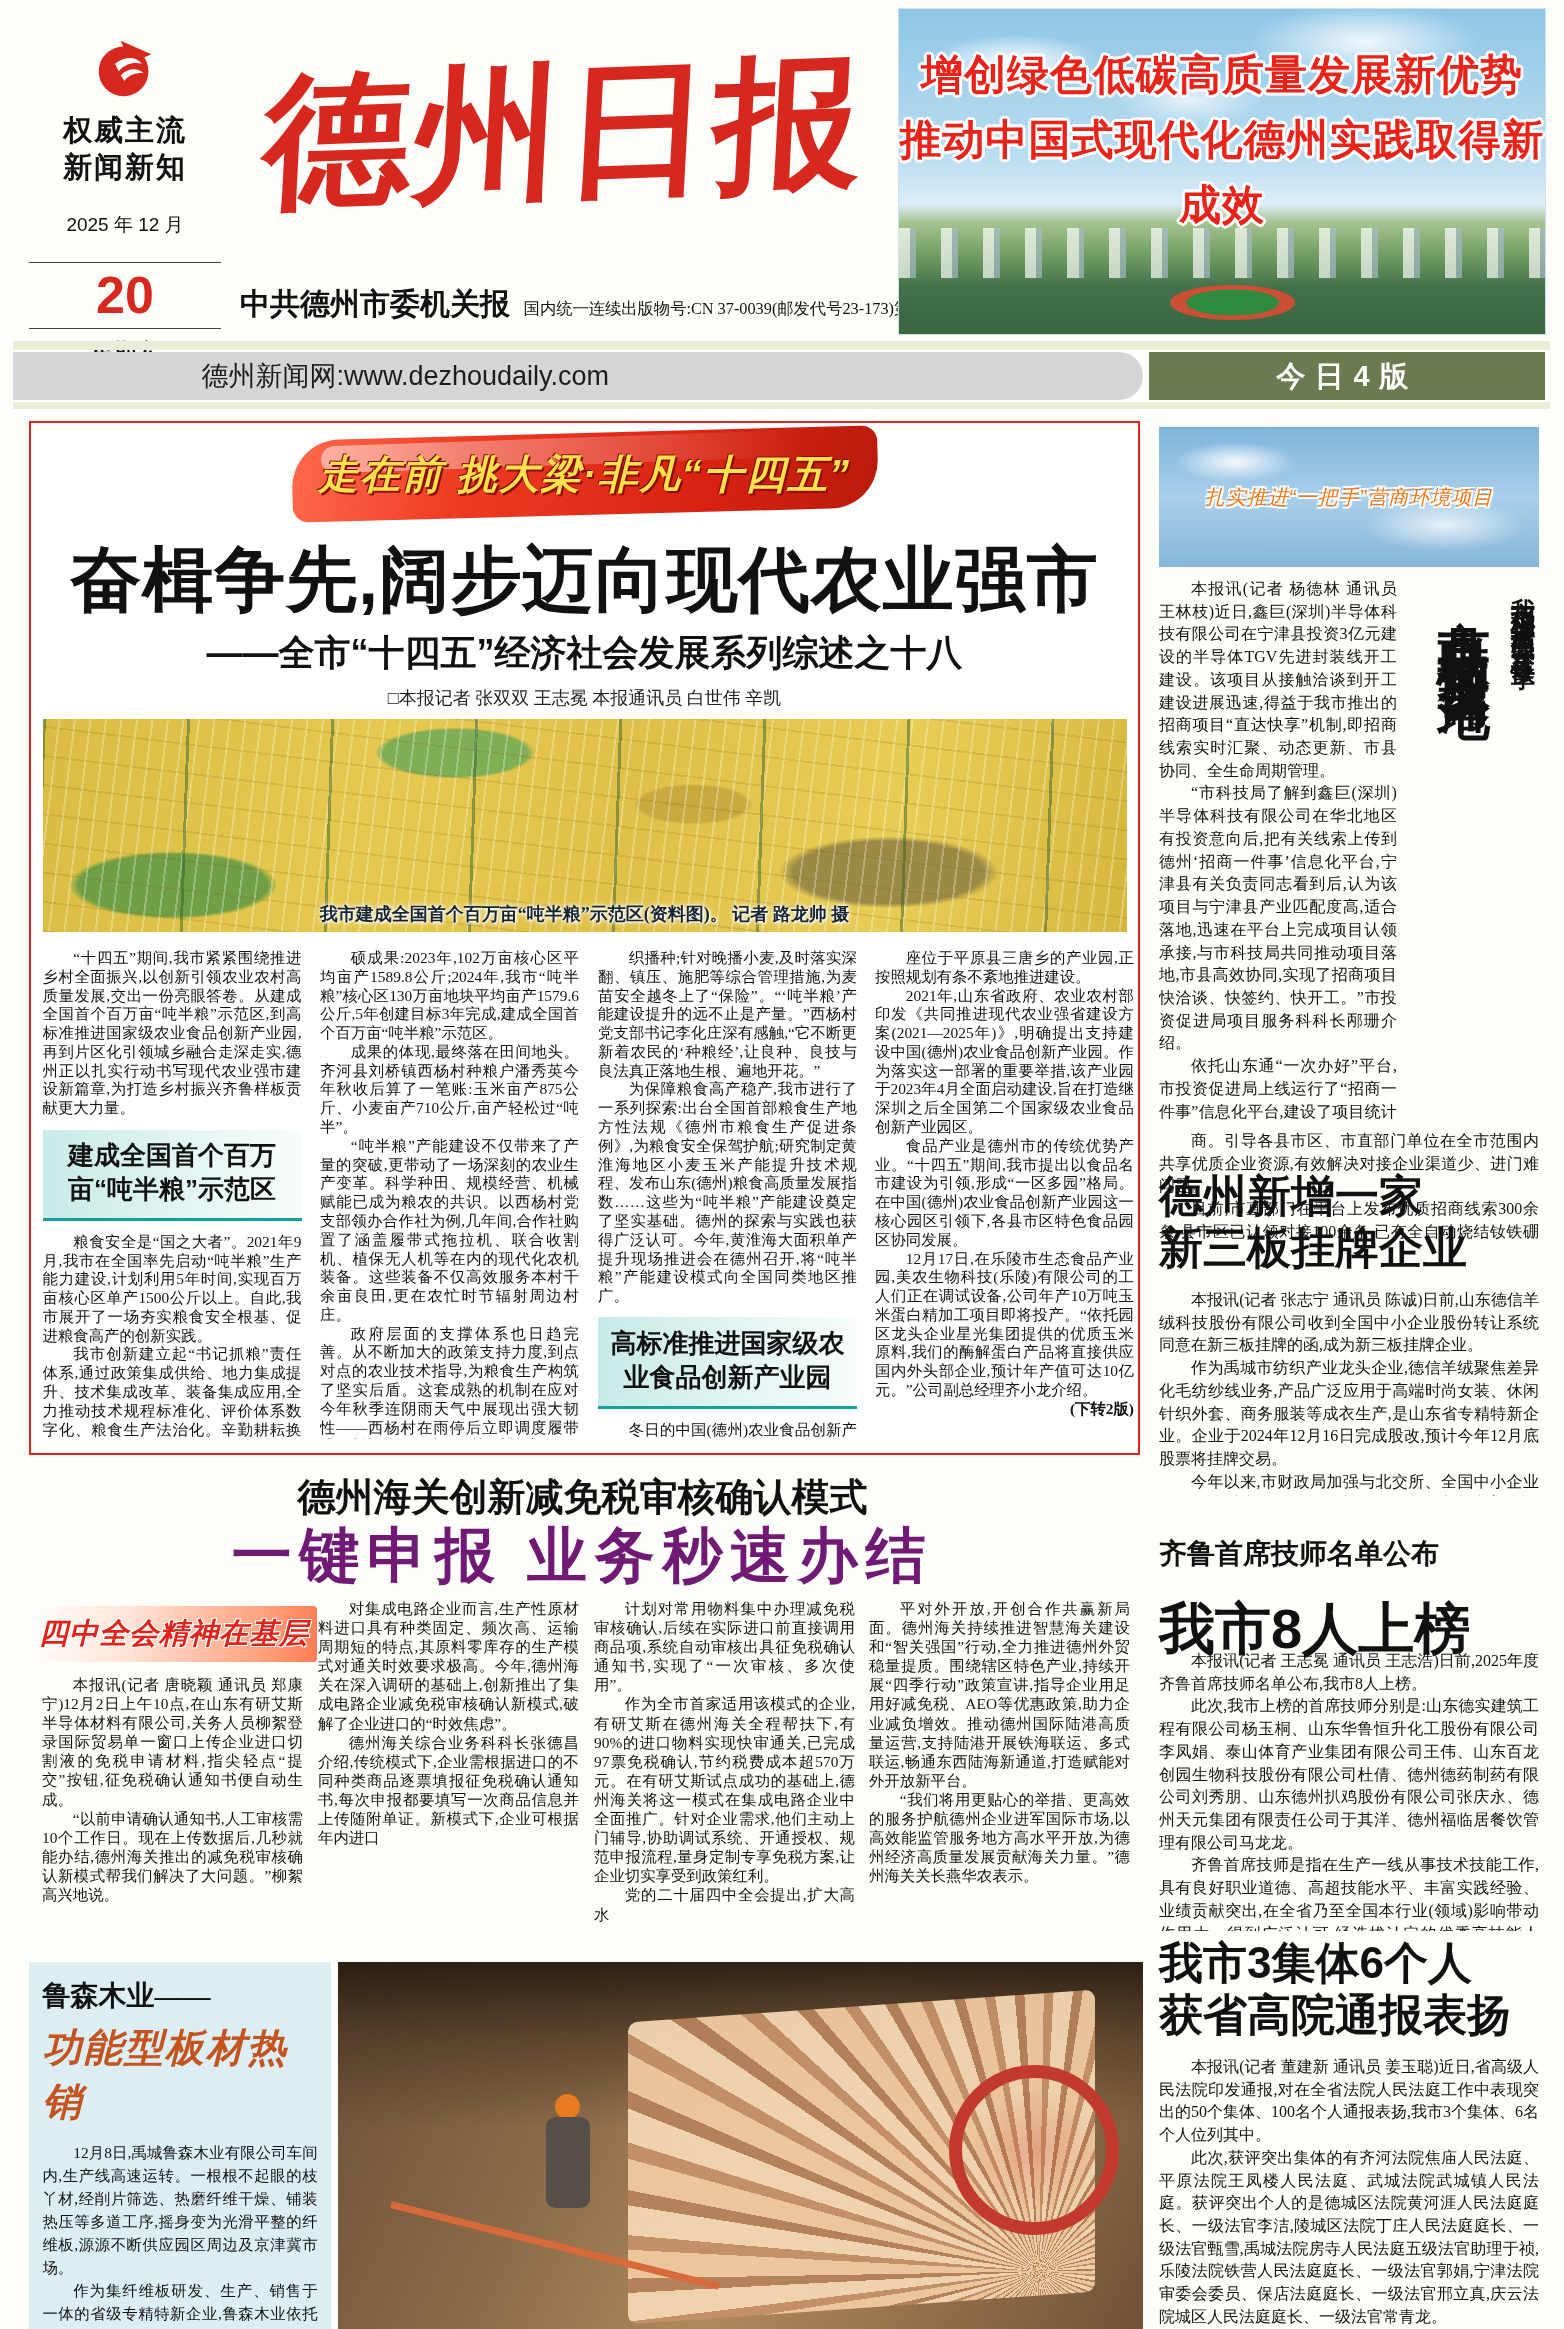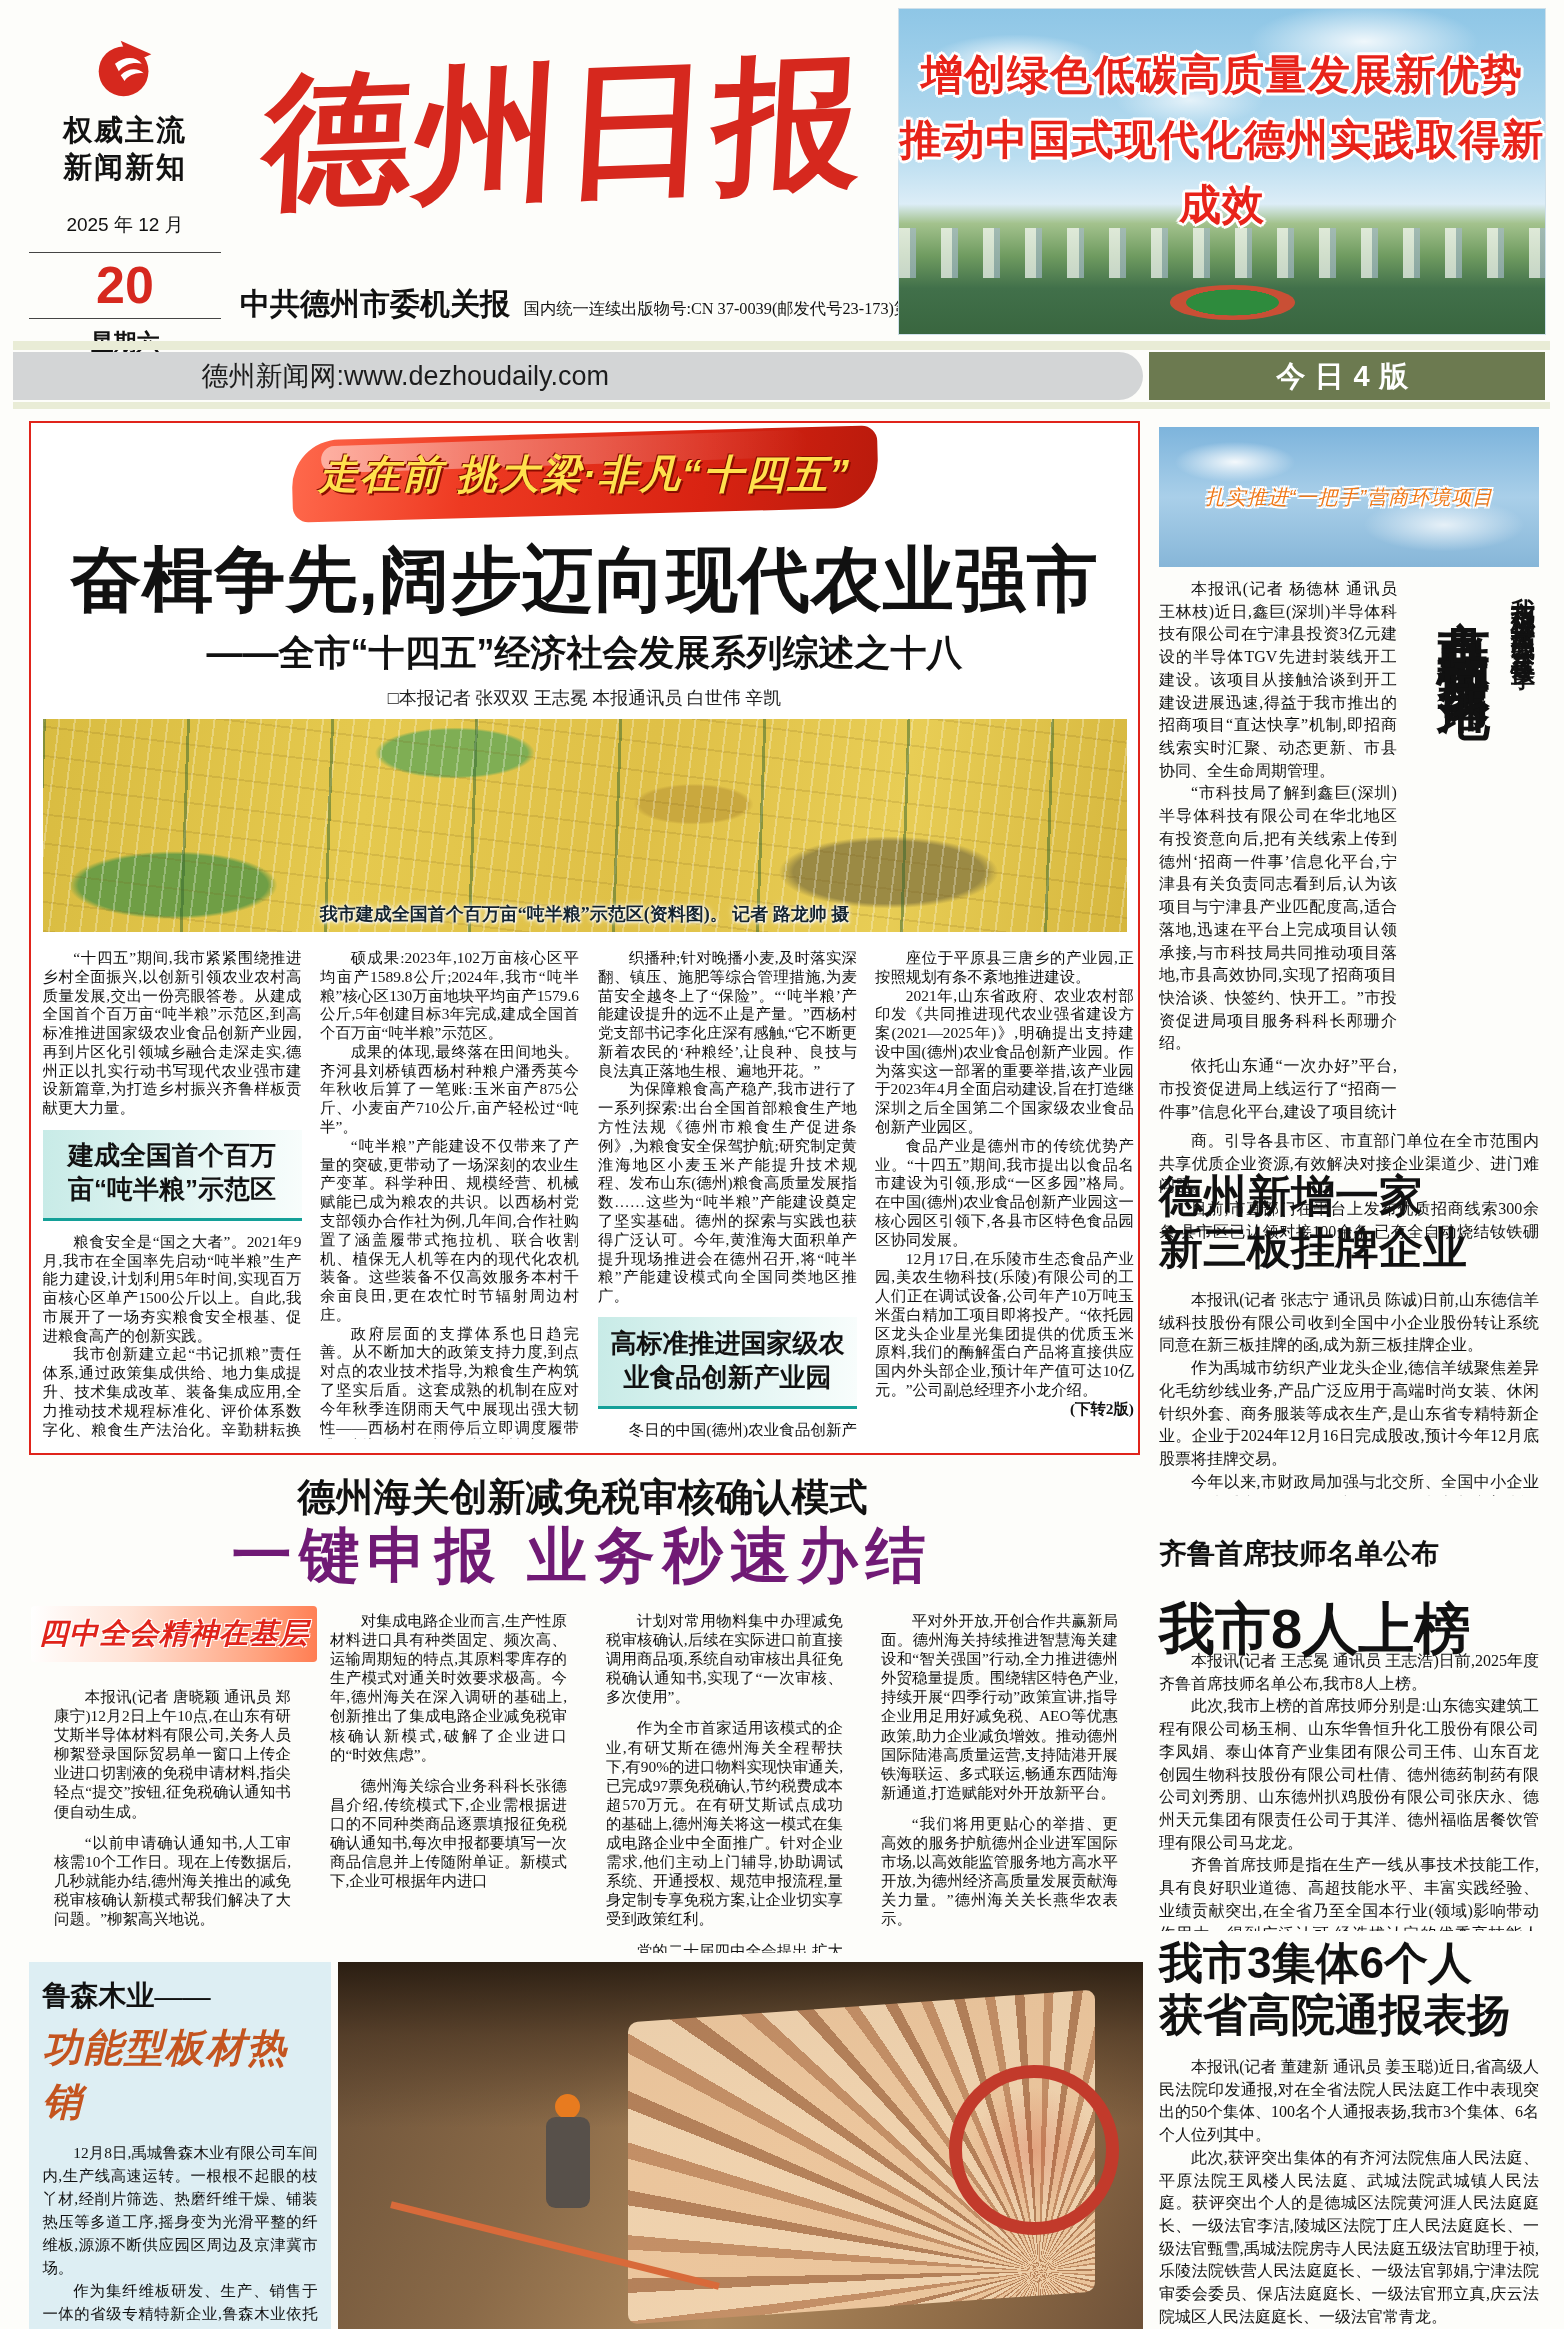--- a/index.html
+++ b/index.html
@@ -5,21 +5,21 @@
   html,body{margin:0;padding:0;background:#888;}
   .page{position:relative;width:1564px;height:2330px;margin:0 auto;background:#fdfdfa;
         font-family:"Liberation Serif","DejaVu Serif",serif;color:#111;overflow:hidden;}
   .a{position:absolute;}
   .sans{font-family:"Liberation Sans","DejaVu Sans",sans-serif;}
 
   
   .mh-left{left:29px;top:35px;width:192px;text-align:center;}
   .logo{width:67px;height:67px;margin:0 auto 9.6px;}
   .tagline{font-weight:700;font-size:29px;line-height:1.3;letter-spacing:1.9px;}
-  .dateline{font-size:19px;margin-top:25px;padding-bottom:14px;border-bottom:1.9px solid #444;}
+  .dateline{font-size:19px;margin-top:25px;padding-bottom:24px;border-bottom:1.9px solid #444;}
   .daynum{font-weight:700;font-size:52px;color:#d6281e;line-height:1.25;border-bottom:1.9px solid #444;}
   .weekday{font-weight:700;font-size:23px;margin-top:7.7px;}
   .lunar{font-size:16.3px;color:#333;margin-top:5.8px;}
   .mh-title{left:242px;top:13.4px;width:644px;height:250px;color:#d6281e;
             font-weight:900;font-size:146px;line-height:240px;text-align:center;
             transform:skewX(-5deg) rotate(-2deg);letter-spacing:3.8px;}
   .pub-line{left:240px;top:284px;width:672px;white-space:nowrap;}
   .pub-org{font-weight:900;font-size:30px;}
   .pub-info{font-size:16.3px;margin-left:9.6px;}
   .top-banner{left:898px;top:7.7px;width:646px;height:325px;border:1px solid #cfe0ea;
@@ -77,21 +77,21 @@
   
   .customs-kicker{left:29px;top:1472px;width:1107px;text-align:center;font-weight:700;font-size:38px;}
   .customs-headline{left:29px;top:1516px;width:1107px;text-align:center;font-weight:900;font-size:60px;
       color:#701a75;letter-spacing:7.7px;}
   .col-banner{left:31px;top:1606px;width:286px;height:56px;display:flex;align-items:center;justify-content:center;
       background:linear-gradient(95deg,#ffffff 0%,#ffe3d6 35%,#ffa27e 80%,#ff7d52 100%);border-radius:3.8px;}
   .col-banner-text{font-weight:900;font-style:italic;font-size:29px;color:#e0241b;letter-spacing:1px;
       font-family:"Liberation Sans",sans-serif;
       text-shadow:1px 1px 0 #fff,-1px -1px 0 #fff,1px -1px 0 #fff,-1px 1px 0 #fff;}
   .ccol{font-size:15.4px;line-height:1.24;text-align:justify;overflow:hidden;width:261px;}
-  .ccol p{margin:12px;text-indent:2em;}
+  .ccol p{margin:0;text-indent:2em;}
 
   
   .wood-box{left:29px;top:1962px;width:302px;height:368px;background:#ddeef3;box-sizing:border-box;padding:15.4px 13.4px;}
   .wood-label{font-weight:700;font-size:28px;}
   .wood-headline{font-weight:900;font-style:italic;font-size:39px;color:#c4541f;margin:5.8px 0 11.5px;letter-spacing:1.9px;}
   .wood-box p{font-size:15.4px;line-height:1.5;margin:0;text-indent:2em;text-align:justify;}
   .factory{left:338px;top:1962px;width:805px;height:368px;overflow:hidden;
     background-image:
       linear-gradient(to bottom,rgba(35,24,14,.9) 0%,rgba(70,50,32,.65) 20%,transparent 45%),
       linear-gradient(115deg,#6b5138 0%,#8a6a48 30%,#b08a5d 55%,#8f6c47 80%,#6e5138 100%);}

